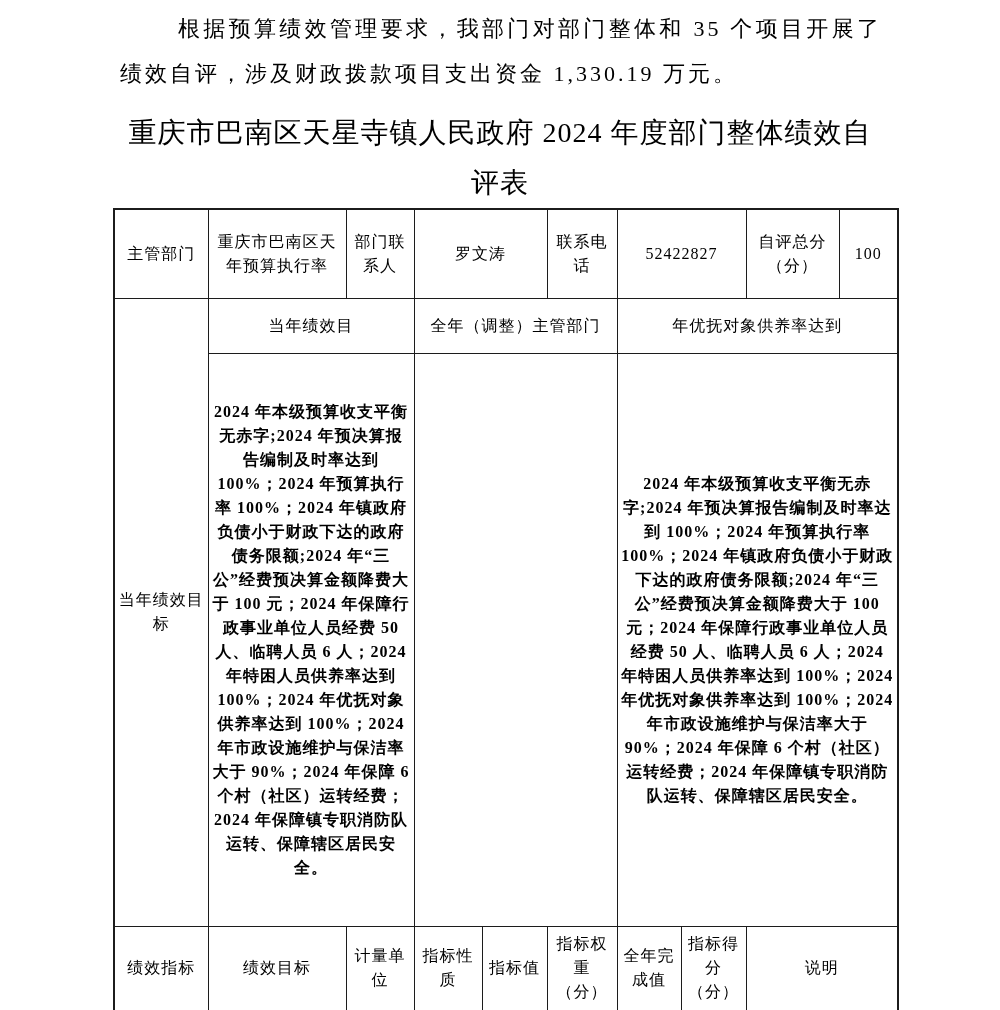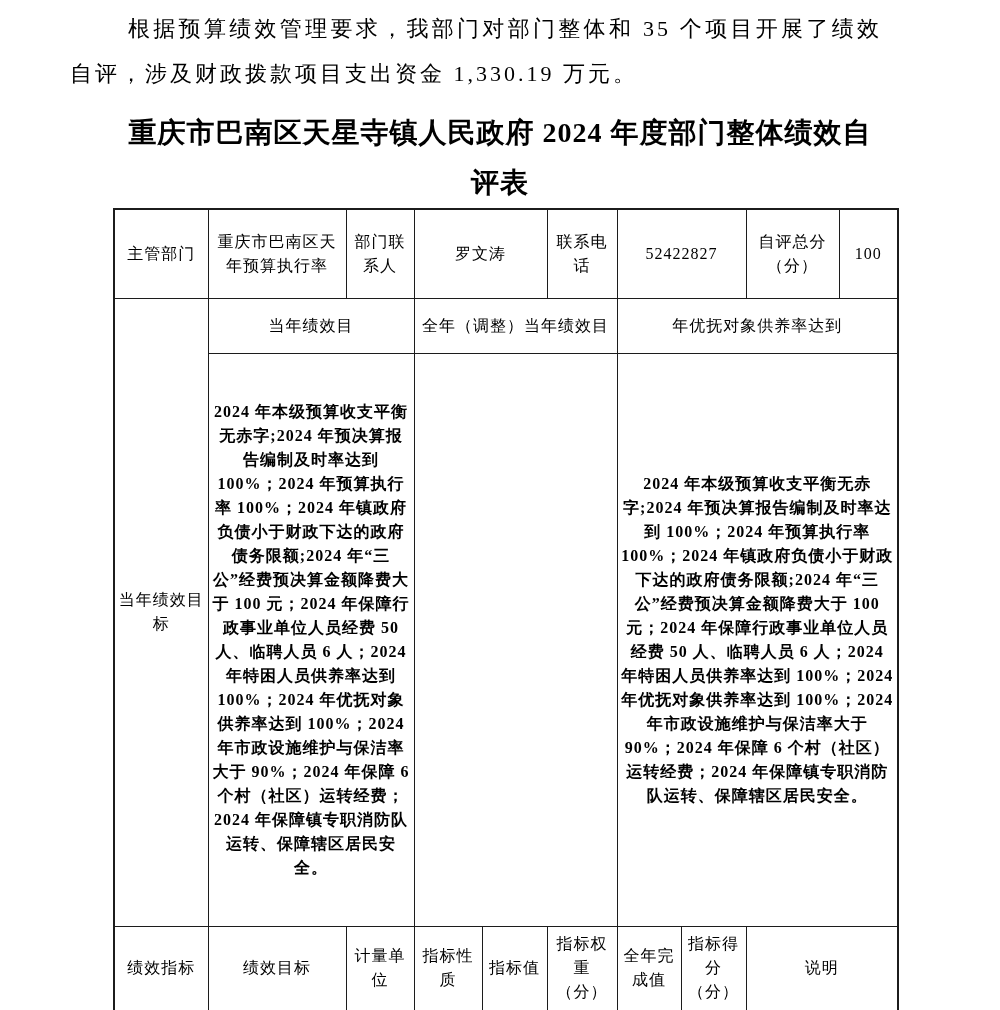--- a/index.html
+++ b/index.html
@@ -14,32 +14,32 @@
     -webkit-font-smoothing: antialiased;
   }
   .page {
     width: 1000px;
     height: 1010px;
     overflow: hidden;
     background: #ffffff;
     position: relative;
   }
   .intro {
-    margin: 6px 118px 0 70px;
+    margin: 6px 118px 0 120px;
     font-size: 22px;
     line-height: 45px;
     letter-spacing: 3px;
     text-indent: 58px;
     white-space: pre-line;
     text-align: justify;
   }
   .doc-title {
     margin: 12px 100px 0 100px;
     font-size: 28px;
-    font-weight: bold;
+    font-weight: normal;
     line-height: 50px;
     letter-spacing: 1px;
     text-align: center;
     white-space: pre-line;
   }
   table.selfeval {
     border-collapse: collapse;
     table-layout: fixed;
     width: 784px;
     margin: 0 0 0 113px;
@@ -106,21 +106,21 @@
       <td colspan="2">52422827</td>
       <td>自评总分
 （分）</td>
       <td>100</td>
     </tr>
 
     <tr class="r-goalhead">
       <td rowspan="2">当年绩效目
 标</td>
       <td colspan="2">当年绩效目</td>
-      <td colspan="3">全年（调整）当年绩效目</td>
+      <td colspan="3">全年（调整）主管部门</td>
       <td colspan="4">年优抚对象供养率达到</td>
     </tr>
 
     <tr class="r-goalbody">
       <td colspan="2" class="longtext">2024 年本级预算收支平衡无赤字;2024 年预决算报告编制及时率达到 100%；2024 年预算执行率 100%；2024 年镇政府负债小于财政下达的政府债务限额;2024 年“三公”经费预决算金额降费大于 100 元；2024 年保障行政事业单位人员经费 50 人、临聘人员 6 人；2024 年特困人员供养率达到 100%；2024 年优抚对象供养率达到 100%；2024 年市政设施维护与保洁率大于 90%；2024 年保障 6 个村（社区）运转经费；2024 年保障镇专职消防队运转、保障辖区居民安全。</td>
       <td colspan="3" class="longtext"></td>
       <td colspan="4" class="longtext">2024 年本级预算收支平衡无赤字;2024 年预决算报告编制及时率达到 100%；2024 年预算执行率 100%；2024 年镇政府负债小于财政下达的政府债务限额;2024 年“三公”经费预决算金额降费大于 100 元；2024 年保障行政事业单位人员经费 50 人、临聘人员 6 人；2024 年特困人员供养率达到 100%；2024 年优抚对象供养率达到 100%；2024 年市政设施维护与保洁率大于 90%；2024 年保障 6 个村（社区）运转经费；2024 年保障镇专职消防队运转、保障辖区居民安全。</td>
     </tr>
 
     <tr class="r-indicator">

